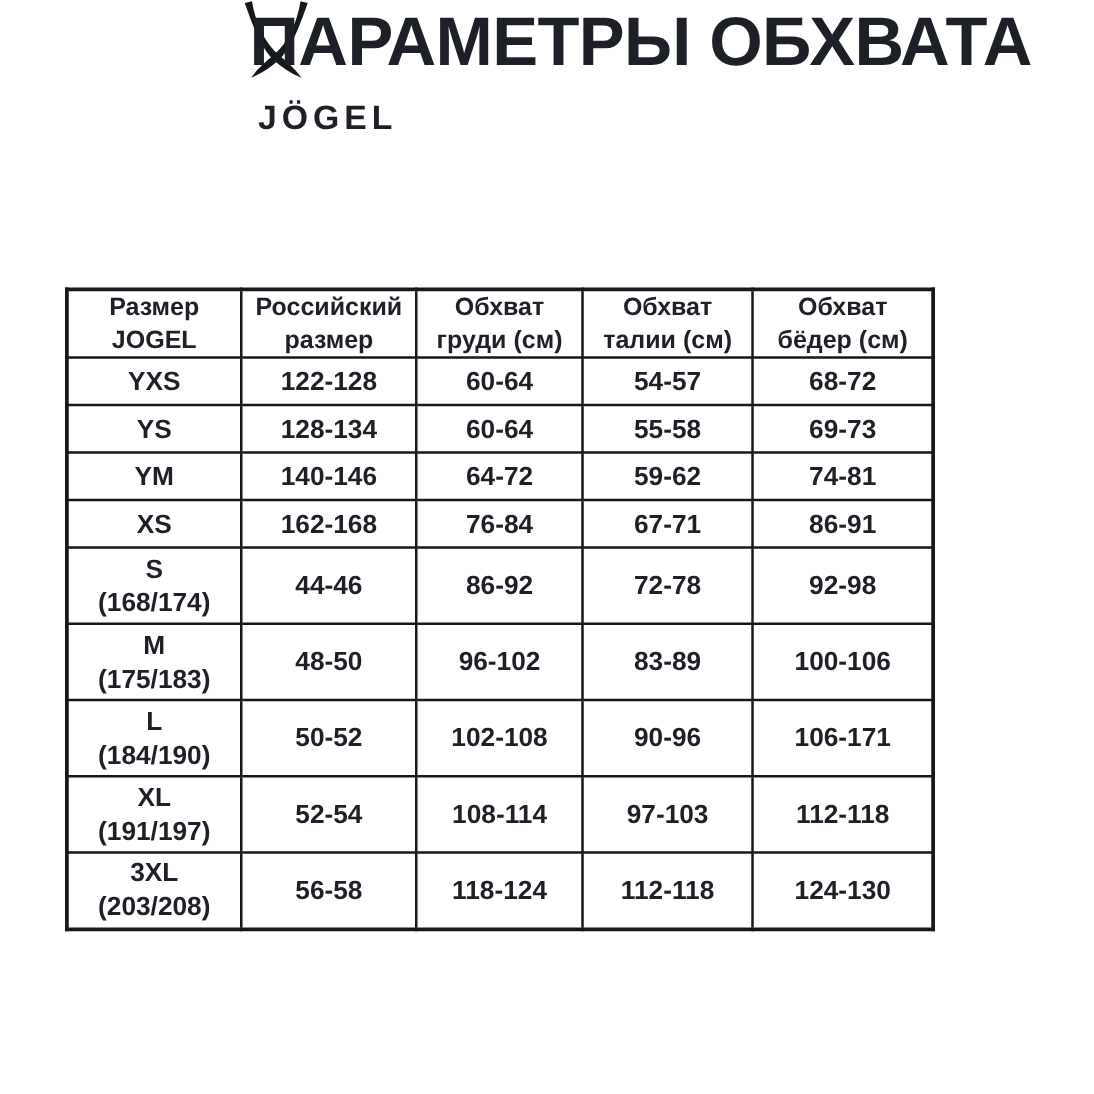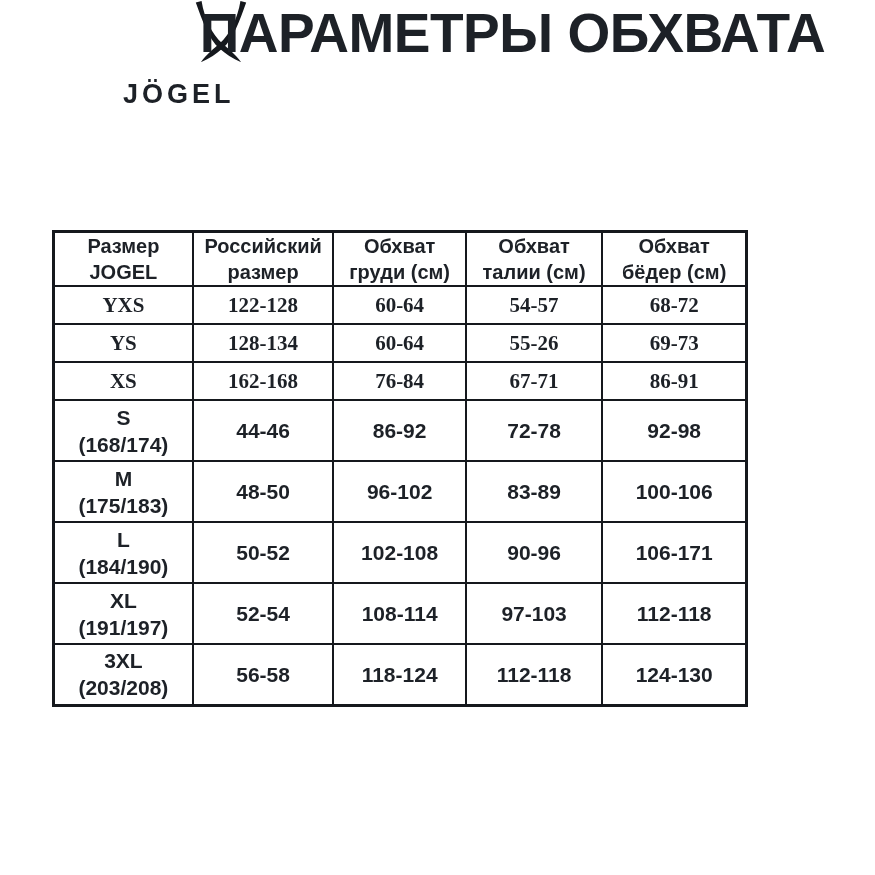--- a/index.html
+++ b/index.html
@@ -11,21 +11,21 @@
     color: #1d2127;
     overflow: hidden;
   }
 
   
   .logo {
     position: absolute;
     left: 123px;
     top: 0;
     width: 195px;
-    text-align: left;
+    text-align: right;
   }
   .logo svg { display: block; margin: 0 auto; }
   .wordmark {
     margin-top: 5px;
     font-size: 27px;
     font-weight: 700;
     letter-spacing: 4px;
     color: #1d2127;
   }
 
@@ -66,21 +66,21 @@
     white-space: pre-line;
     vertical-align: middle;
   }
   .size-table td {
     font-size: 21px;
     line-height: 27px;
     font-weight: 600;
     white-space: pre-line;
     vertical-align: middle;
   }
-  .row-single td { height: 38px; font-family: Liberation Serif, serif; }
+  .row-single td { height: 38px; }
   .row-double td { height: 61px; }
 
   col.c1 { width: 20.1%; }
   col.c2 { width: 20.3%; }
   col.c3 { width: 19.1%; }
   col.c4 { width: 19.7%; }
   col.c5 { width: 20.8%; }
 </style>
 </head>
 <body>
@@ -122,22 +122,29 @@
         <td>YXS</td>
         <td>122-128</td>
         <td>60-64</td>
         <td>54-57</td>
         <td>68-72</td>
       </tr>
       <tr class="row-single">
         <td>YS</td>
         <td>128-134</td>
         <td>60-64</td>
-        <td>55-26</td>
+        <td>55-58</td>
         <td>69-73</td>
+      </tr>
+      <tr class="row-single">
+        <td>YM</td>
+        <td>140-146</td>
+        <td>64-72</td>
+        <td>59-62</td>
+        <td>74-81</td>
       </tr>
       <tr class="row-single">
         <td>XS</td>
         <td>162-168</td>
         <td>76-84</td>
         <td>67-71</td>
         <td>86-91</td>
       </tr>
       <tr class="row-double">
         <td>S

